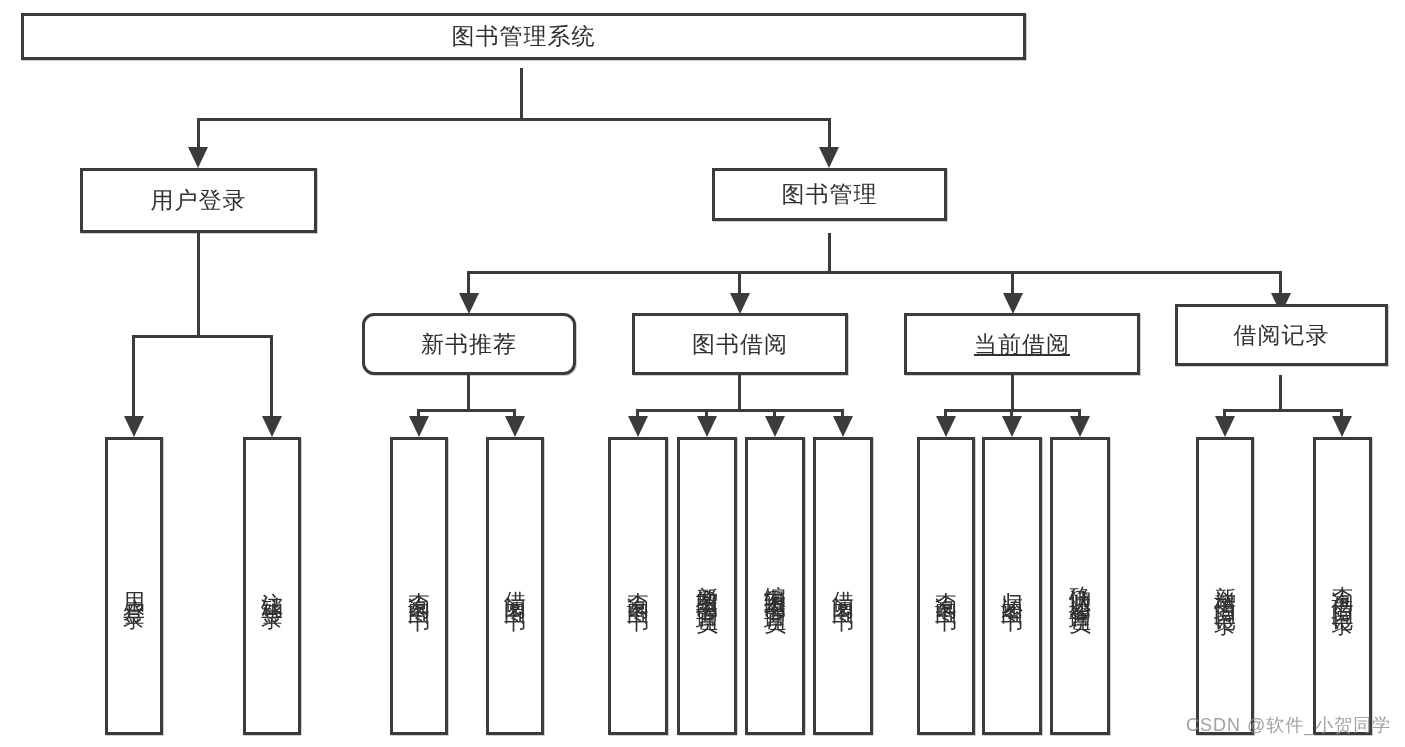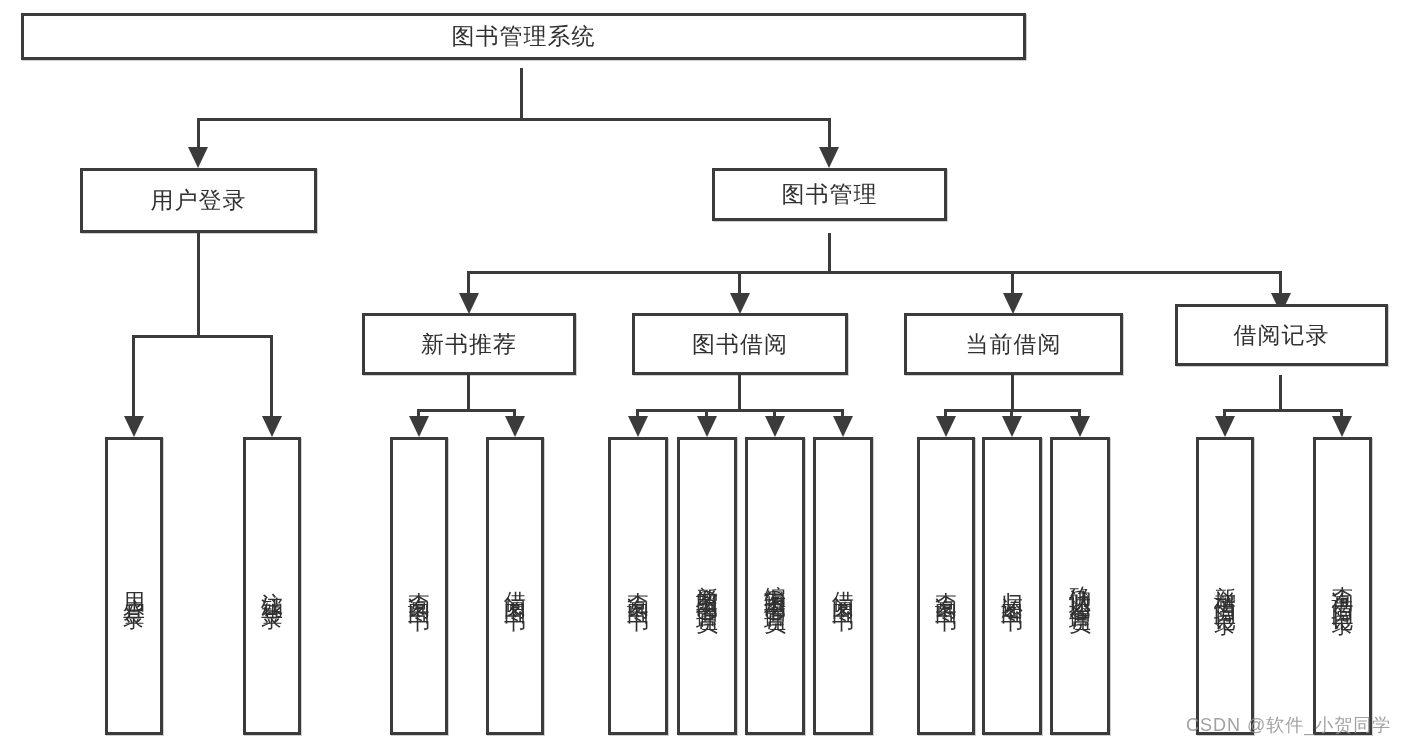--- a/index.html
+++ b/index.html
@@ -94,23 +94,23 @@
   <div class="hline" style="left:467px; top:271px; width:815px;"></div>
   <div class="vline" style="left:467px; top:271px; height:23px;"></div>
   <div class="arrow" style="left:459px; top:293px;"></div>
   <div class="vline" style="left:738px; top:271px; height:23px;"></div>
   <div class="arrow" style="left:730px; top:293px;"></div>
   <div class="vline" style="left:1011px; top:271px; height:23px;"></div>
   <div class="arrow" style="left:1003px; top:293px;"></div>
   <div class="vline" style="left:1279px; top:271px; height:23px;"></div>
   <div class="arrow" style="left:1271px; top:293px;"></div>
 
-  <div class="node" style="left:362px; top:313px; width:214px; height:62px;">新书推荐</div>
+  <div class="node" style="left:362px; top:313px; width:214px; height:62px;border-radius:12px;">新书推荐</div>
   <div class="node" style="left:632px; top:313px; width:216px; height:62px;">图书借阅</div>
-  <div class="node" style="left:904px; top:313px; width:219px; height:62px;">当前借阅</div>
+  <div class="node" style="left:904px; top:313px; width:236px; height:62px;text-decoration:underline;">当前借阅</div>
   <div class="node" style="left:1175px; top:304px; width:213px; height:62px;">借阅记录</div>
 
   <div class="vline" style="left:467px; top:375px; height:34px;"></div>
   <div class="hline" style="left:417px; top:409px; width:99px;"></div>
   <div class="vline" style="left:417px; top:409px; height:8px;"></div>
   <div class="arrow" style="left:409px; top:416px;"></div>
   <div class="vline" style="left:513px; top:409px; height:8px;"></div>
   <div class="arrow" style="left:505px; top:416px;"></div>
 
   <div class="vline" style="left:738px; top:375px; height:34px;"></div>

